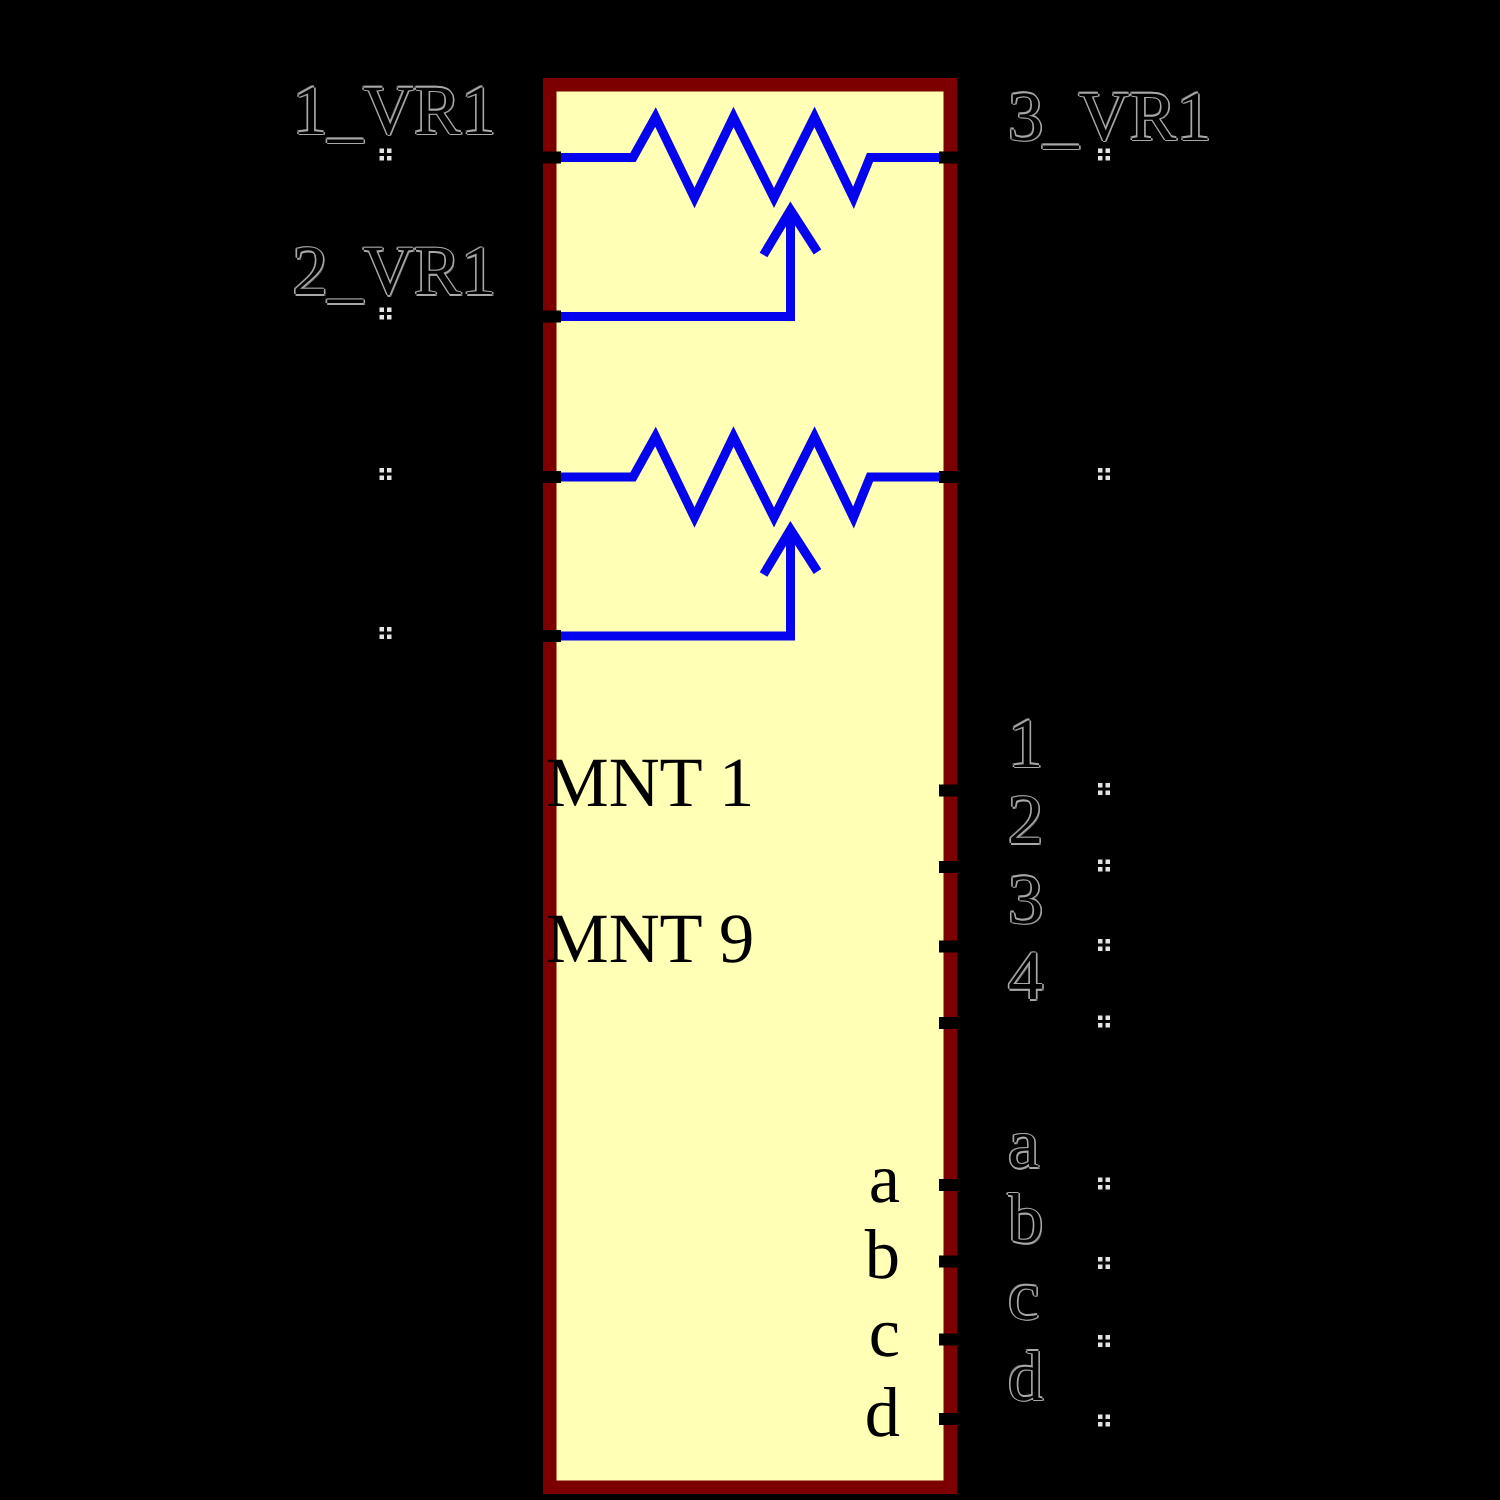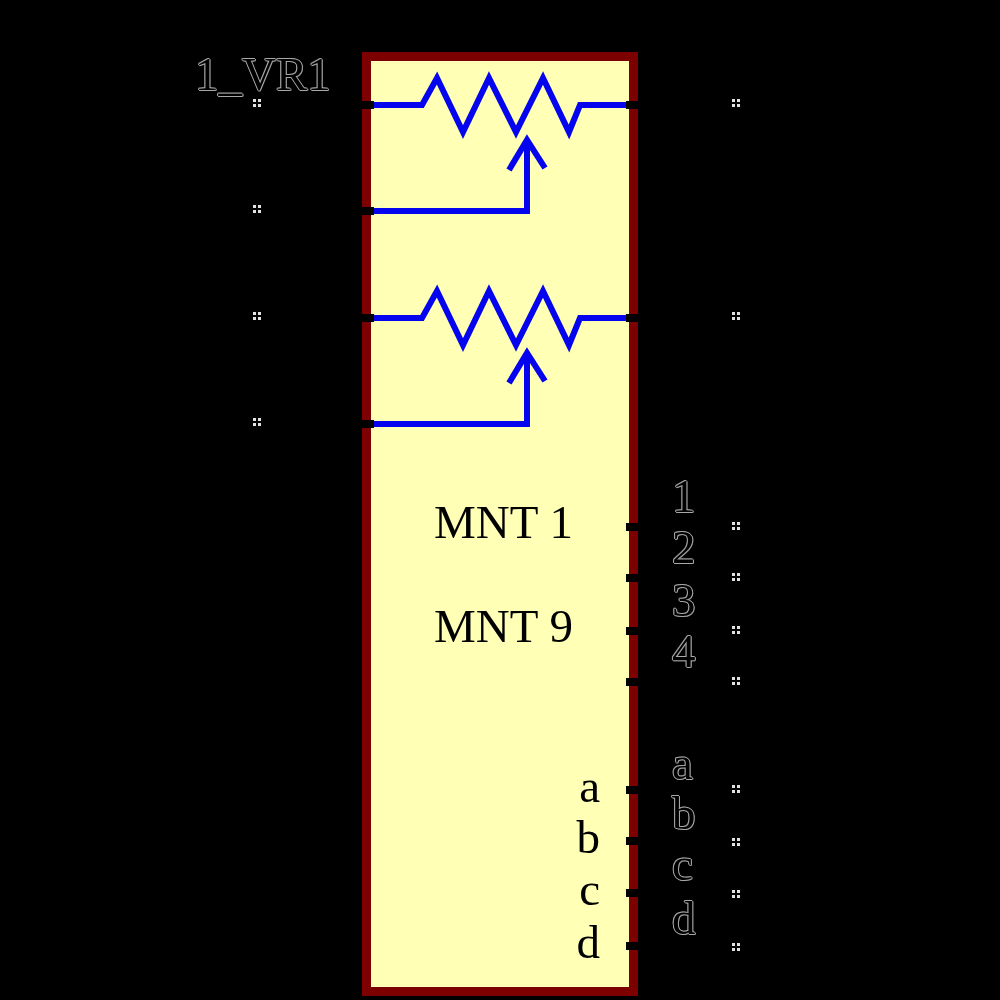--- a/index.html
+++ b/index.html
@@ -22,21 +22,21 @@
     color:var(--pin-text,#000);
   }
   
   .outline {
     color:#000;
     text-shadow:
       -1px 0 var(--attr-outline,#a8a8a8), 1px 0 var(--attr-outline,#a8a8a8),
       0 -1px var(--attr-outline,#a8a8a8), 0 1px var(--attr-outline,#a8a8a8),
       -1px -1px #6f6f6f, 1px 1px #6f6f6f;
   }
-  .mnt   { left:391px; width:225px; text-align:center; }
+  .mnt   { left:364px; width:225px; text-align:left; }
   .lname { left:372px; width:228px; text-align:right; }
   .numcol { left:672px; }
   
   .dots {
     position:absolute; width:3px; height:3px; background:#e2e2e2;
     box-shadow:5px 0 #e2e2e2, 0 5px #e2e2e2, 5px 5px #e2e2e2;
   }
 </style>
 </head>
 <body>
@@ -67,21 +67,23 @@
       <rect class="tick" x="626" y="627" width="16" height="8"></rect>
       <rect class="tick" x="626" y="678" width="16" height="8"></rect>
       <rect class="tick" x="626" y="786" width="16" height="8"></rect>
       <rect class="tick" x="626" y="837" width="16" height="8"></rect>
       <rect class="tick" x="626" y="889" width="16" height="8"></rect>
       <rect class="tick" x="626" y="942" width="16" height="8"></rect>
     </g>
   </svg>
 
   <div class="label outline" style="left:195px; top:51px">1_VR1</div>
+  <div class="label outline" style="left:195px; top:158px">2_VR1</div>
 
+  <div class="label outline" style="left:672px; top:55px">3_VR1</div>
 
   <div class="label mnt" style="top:499px">MNT 1</div>
   <div class="label mnt" style="top:603px">MNT 9</div>
 
   <div class="label outline numcol" style="top:473px">1</div>
   <div class="label outline numcol" style="top:524px">2</div>
   <div class="label outline numcol" style="top:577px">3</div>
   <div class="label outline numcol" style="top:628px">4</div>
 
   <div class="label lname" style="top:763px">a</div>

